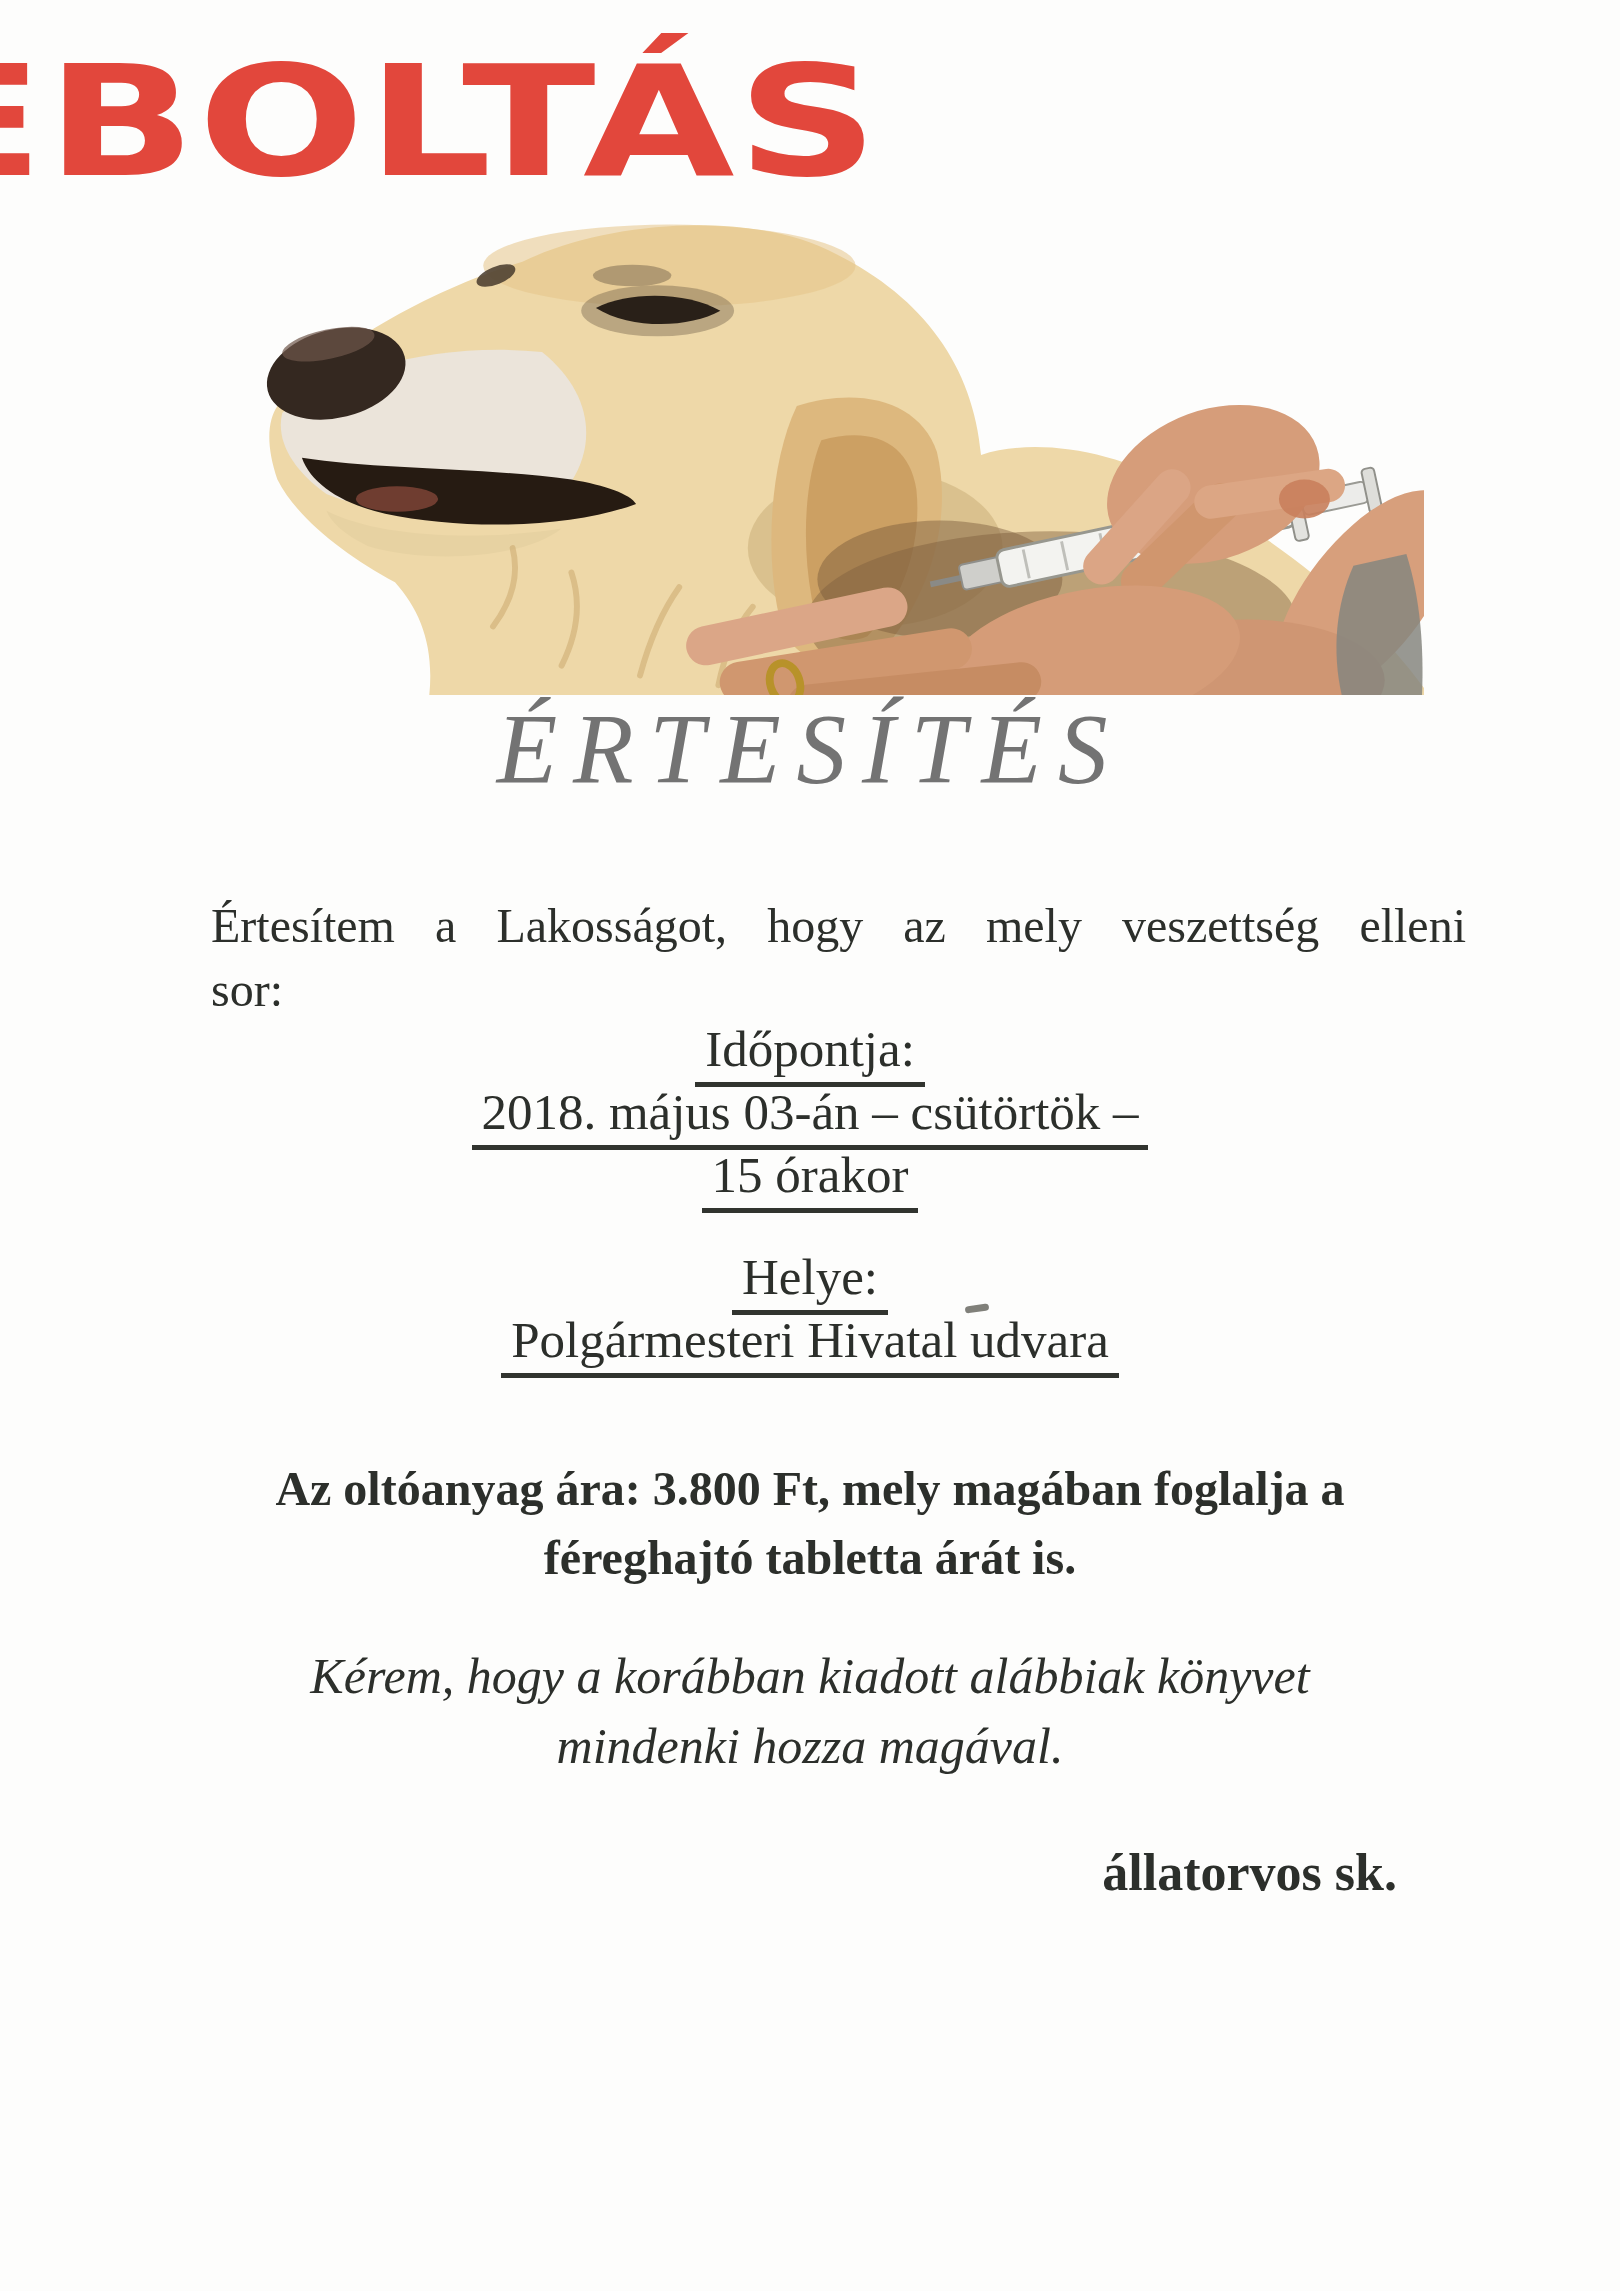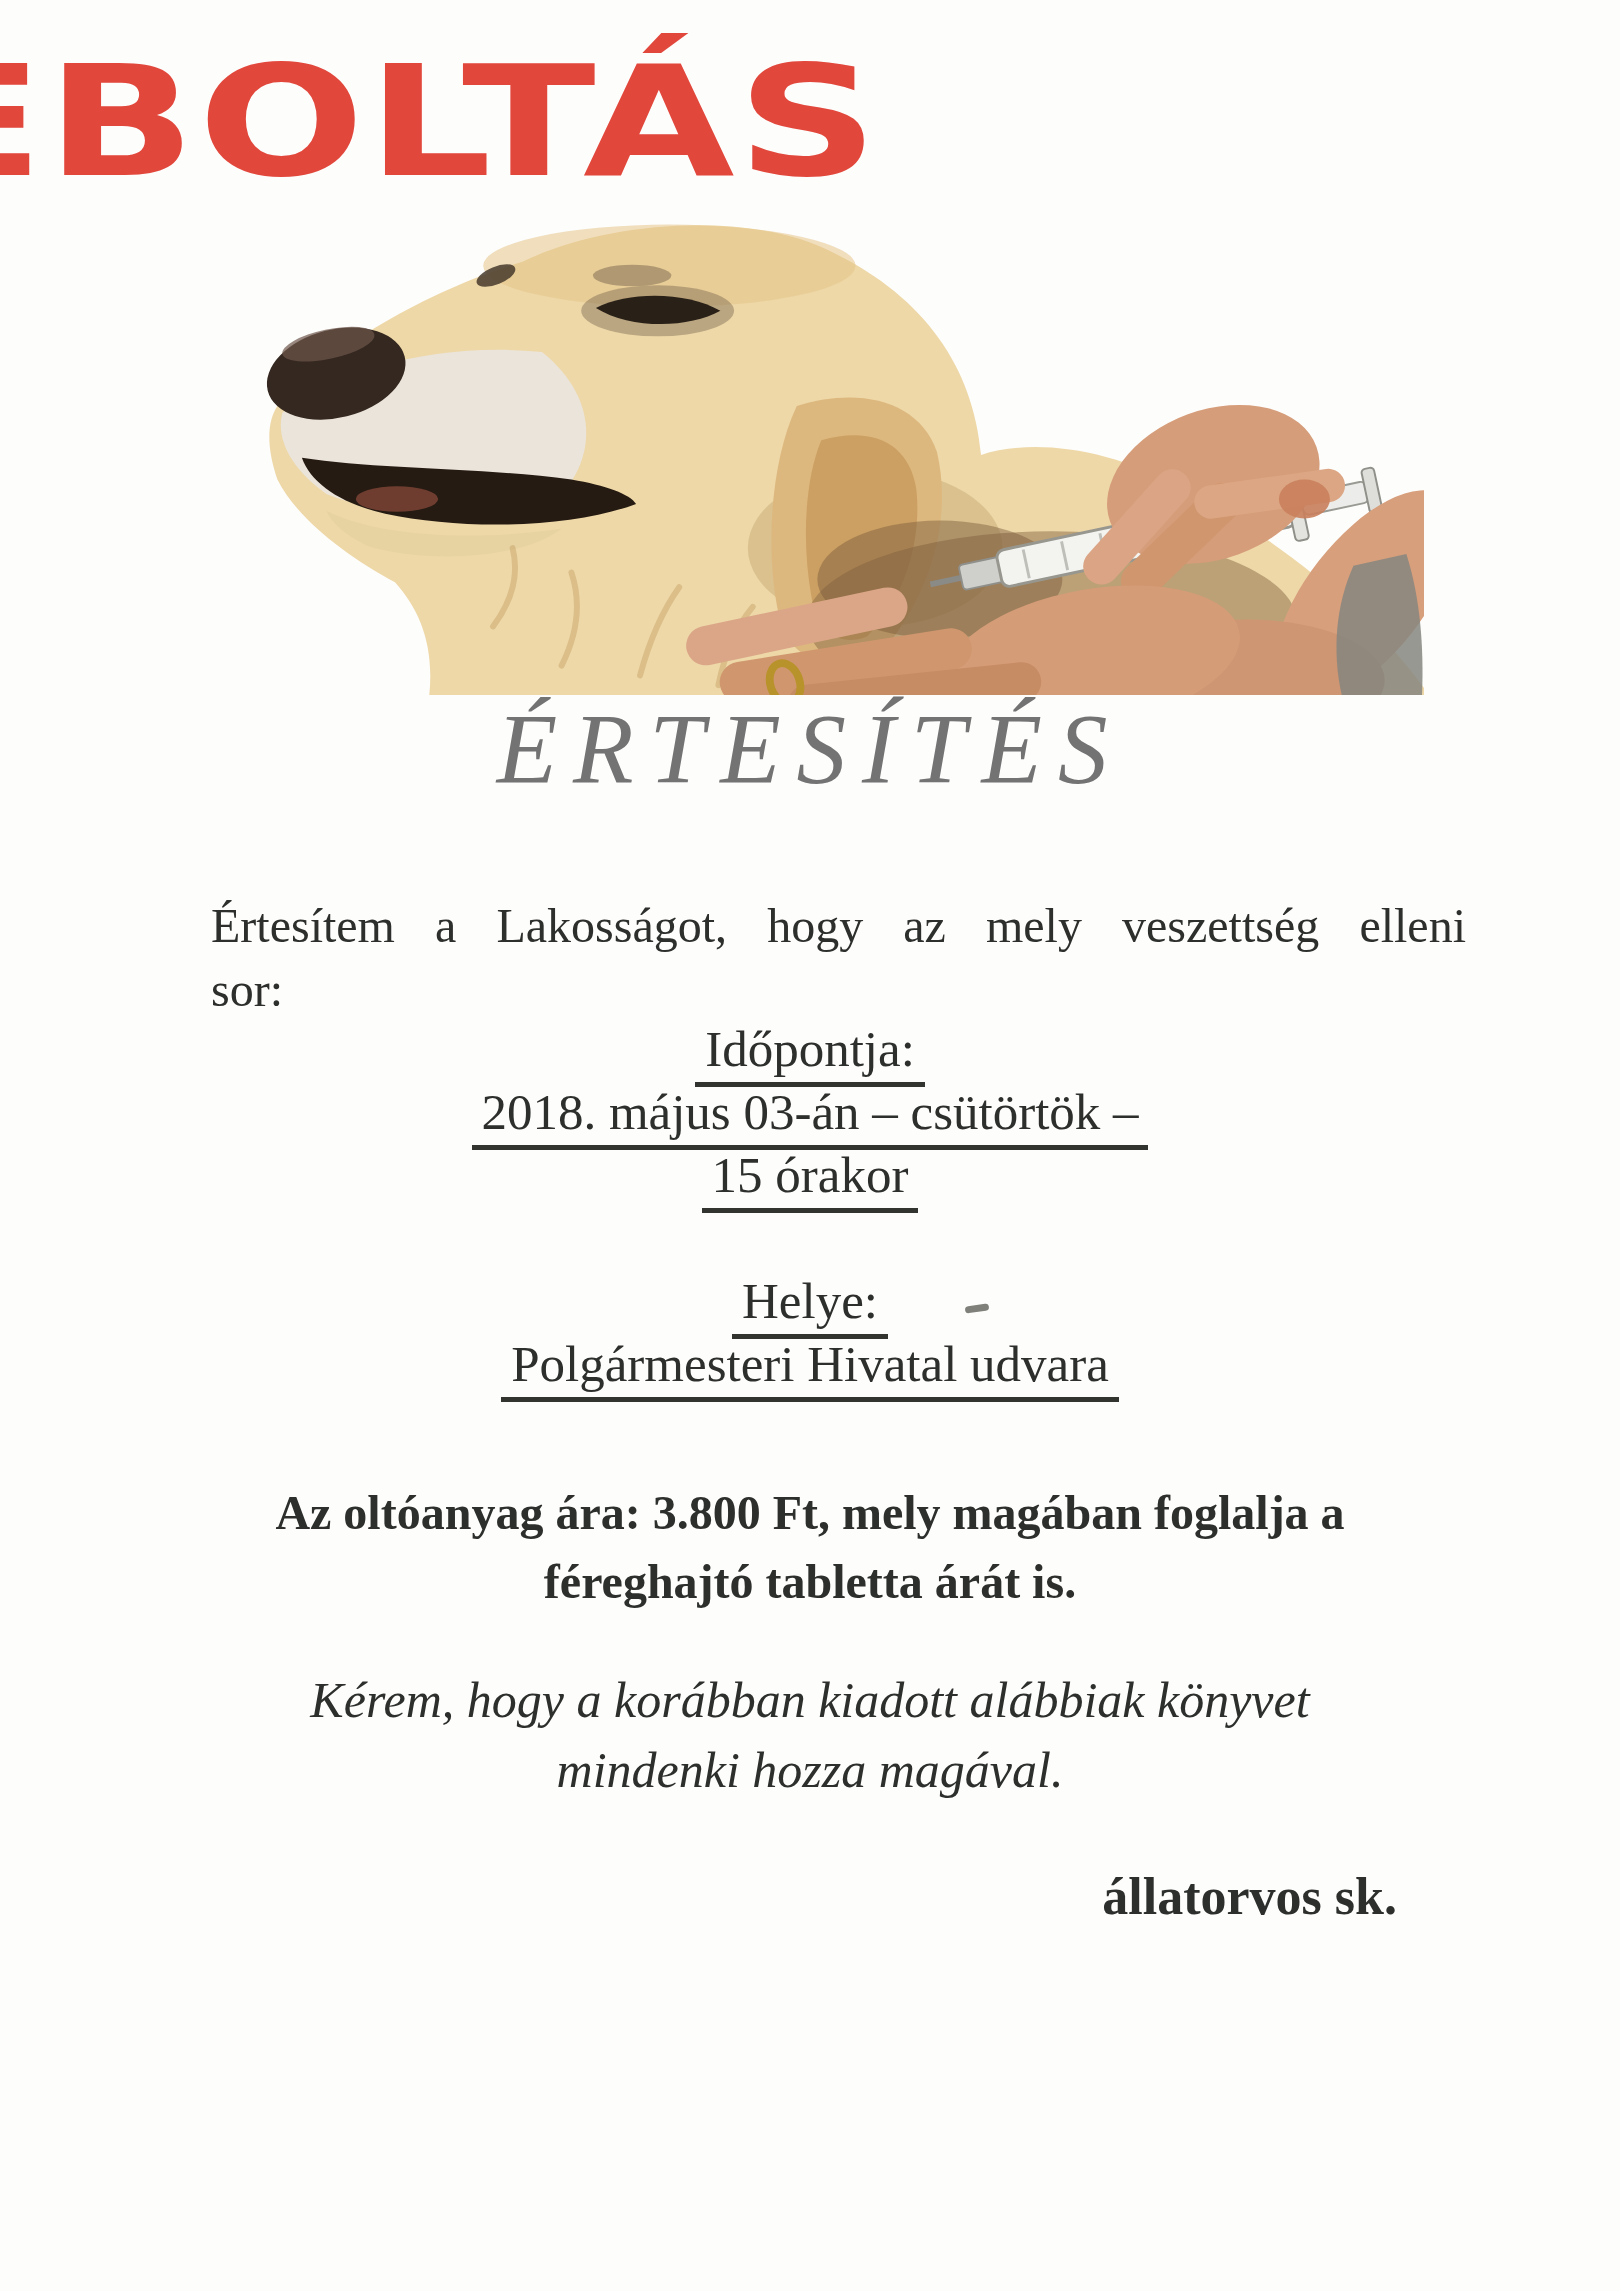--- a/index.html
+++ b/index.html
@@ -58,21 +58,21 @@
   
   .sec { text-align: center; font-weight: normal; font-size: 51px; line-height: 1; color: #2c2f2b; }
   .sec .line { margin: 0; }
   .u {
     display: inline-block;
     border-bottom: 5.9px solid #31342f;
     padding: 0 9.8px 6.9px 9.8px;
     white-space: nowrap;
   }
   .sec-schedule { margin-top: 2px; }
-  .sec-location { margin-top: 63px; }
+  .sec-location { margin-top: 39px; }
   
   .price {
     margin-top: 76px;
     text-align: center;
     font-weight: bold;
     font-size: 48px;
     line-height: 69px;
     white-space: nowrap;
   }
   

